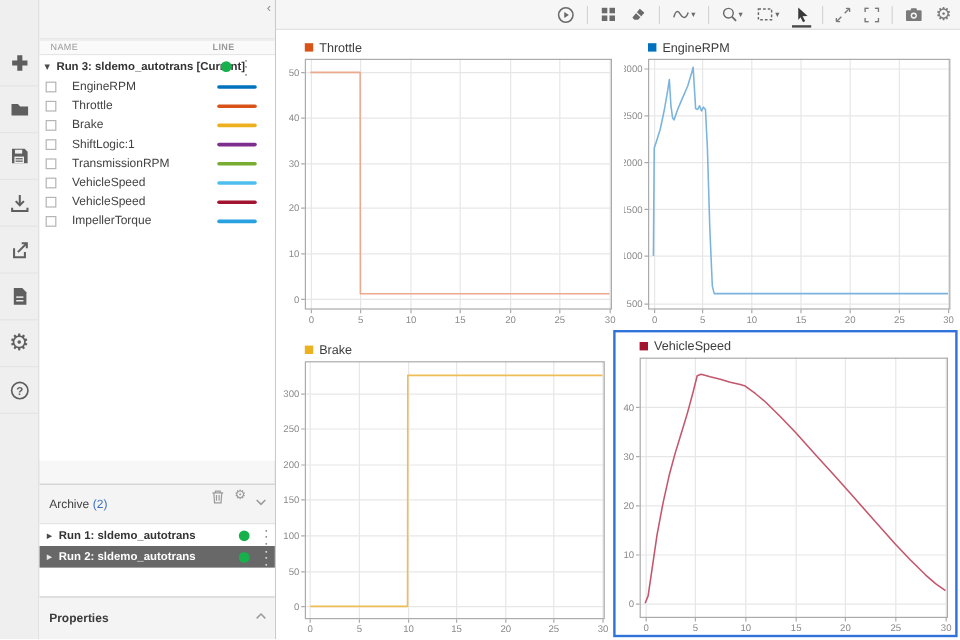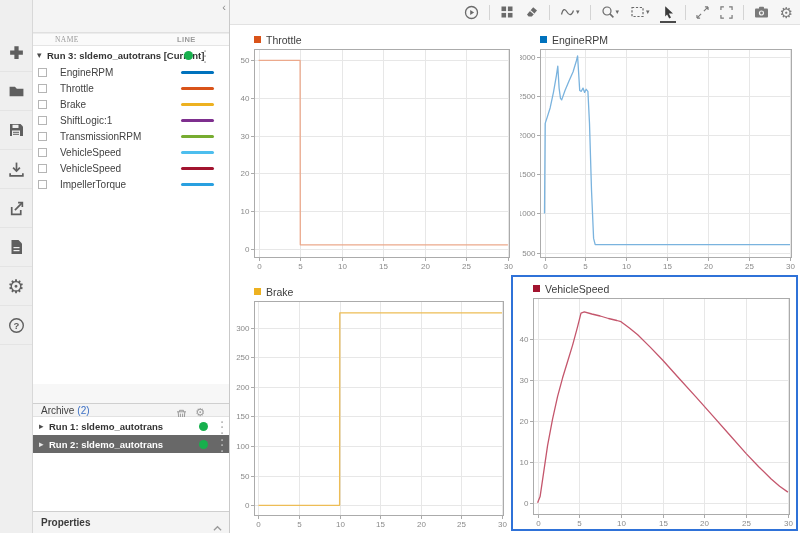--- a/index.html
+++ b/index.html
@@ -28,57 +28,57 @@
   #panel-collapse { position:absolute; right:3px; top:1px; font-size:11px; color:#8a8a8a; cursor:pointer; }
 
   #filter-row { padding:3px 2px 2px 2px; background:#f7f7f7; }
   #filter-input { width:100%; height:15px; border:1px solid #c6c6c6; background:#fff;
     font-size:9.5px; padding:0 4px; color:#444; font-family:"Liberation Sans",sans-serif; }
   #filter-input::placeholder { color:#9b9b9b; }
 
   #table-header { height:13px; display:flex; align-items:center; background:#fafafa;
     border-top:1px solid #ececec; border-bottom:1px solid #e5e5e5; font-size:7.5px;
     letter-spacing:0.4px; color:#9a9a9a; }
-  .th-name { margin-left:22px;font-family:Liberation Serif, serif; }
+  .th-name { margin-left:9px; }
   .th-line { position:absolute; left:144px;font-weight:bold; }
   #table-header { position:relative; }
 
   #rows-area { background:#fff; height:338px; overflow:hidden; }
   .run-row { position:relative; height:18px; display:flex; align-items:center; background:#fff; cursor:pointer; }
   .run-caret { font-size:9px; color:#4a4a4a; margin-left:4px; width:9px; }
   .run-label { font-size:9.5px; font-weight:bold; color:#333; margin-left:1px; white-space:nowrap; }
   .sig-row { position:relative; height:16px; display:flex; align-items:center; background:#fff; cursor:pointer; }
   .sig-check { width:9px; height:9px; border:1px solid #b5b5b5; background:#fff; margin-left:5px; }
   .sig-name { font-size:10px; color:#424242; margin-left:13px; white-space:nowrap; }
   .sig-swatch { position:absolute; left:148px; top:6.5px; width:33px; height:3px; border-radius:1.5px; }
   .green-dot { position:absolute; left:151px; top:4.5px; width:9px; height:9px; border-radius:50%; background:#17b04d; }
   .kebab { position:absolute; left:171px; top:3px; font-size:9px; color:#8a8a8a; letter-spacing:0; line-height:1.1; }
 
   
   #archive-section { position:absolute; left:0; top:403px; width:100%; }
-  #archive-header { position:relative; height:14px; background:#f4f4f4; border-top:1px solid #cfcfcf;
+  #archive-header { position:relative; height:34px; background:#f4f4f4; border-top:1px solid #cfcfcf;
     border-bottom:1px solid #e2e2e2; display:flex; align-items:center; }
   #archive-title { font-size:10px; color:#3f3f3f; margin-left:8px; }
   #archive-count { font-size:10px; color:#3b6fc4; margin-left:3px; }
   .arch-icon { position:absolute; color:#9a9a9a; cursor:pointer; }
   #archive-trash { right:42px; top:3px; }
   #archive-gear  { right:24px; top:2px; font-size:11px; }
   #archive-collapse { right:7px; top:5px; }
   .arch-run { position:relative; height:18px; display:flex; align-items:center; background:#fff; cursor:pointer; }
   .arch-run .run-caret { margin-left:6px; }
   .arch-run.selected { background:#686868; }
   .arch-run.selected .run-label { color:#fff; }
   .arch-run.selected .run-caret { color:#e8e8e8; }
   .arch-run.selected .kebab { color:#dedede; }
   .arch-run .green-dot { left:auto; right:21px; }
   .arch-run .kebab { left:auto; right:6px; }
   #archive-white { background:#fff; height:59px; }
 
   
-  #properties-bar { position:absolute; left:0; bottom:0; width:100%; height:22px; background:#f4f4f4;
+  #properties-bar { position:absolute; left:0; bottom:0; width:100%; height:36px; background:#f4f4f4;
     border-top:1px solid #cfcfcf; display:flex; align-items:center; cursor:pointer; }
   #properties-label { font-size:10px; font-weight:bold; color:#3b3b3b; margin-left:8px; }
   #properties-collapse { position:absolute; right:7px; top:6px; color:#9a9a9a; }
 
   
   #main-toolbar { position:absolute; left:230px; top:0; width:570px; height:25px; background:#f6f6f6;
     border-bottom:1px solid #e2e2e2; display:flex; align-items:center; justify-content:flex-end;
     padding-right:6px; gap:9px; }
   .tb-btn { position:relative; display:flex; align-items:center; gap:1px; cursor:pointer; padding:2px 1px; }
   .tb-sep { width:1px; height:15px; background:#d4d4d4; }

